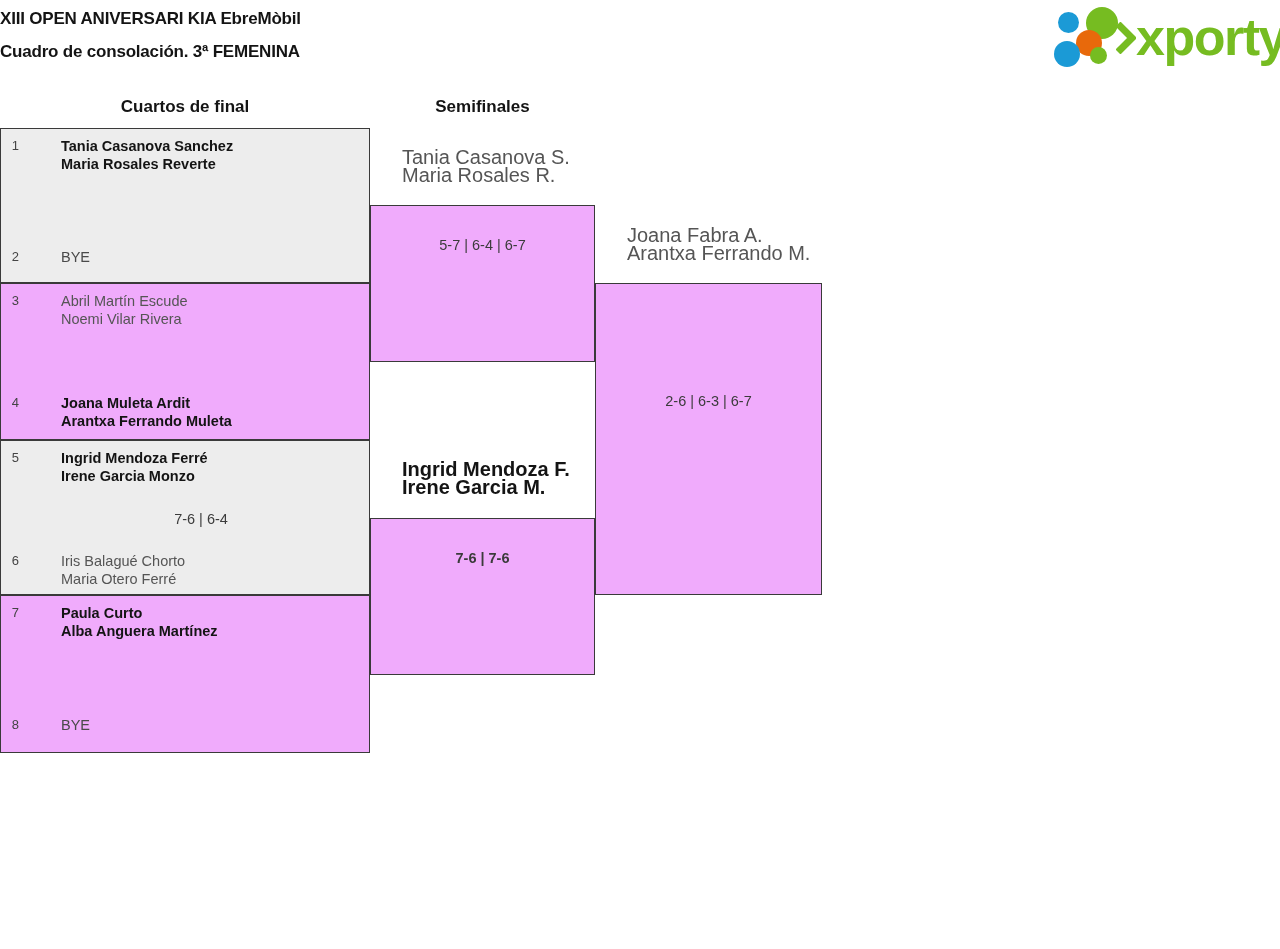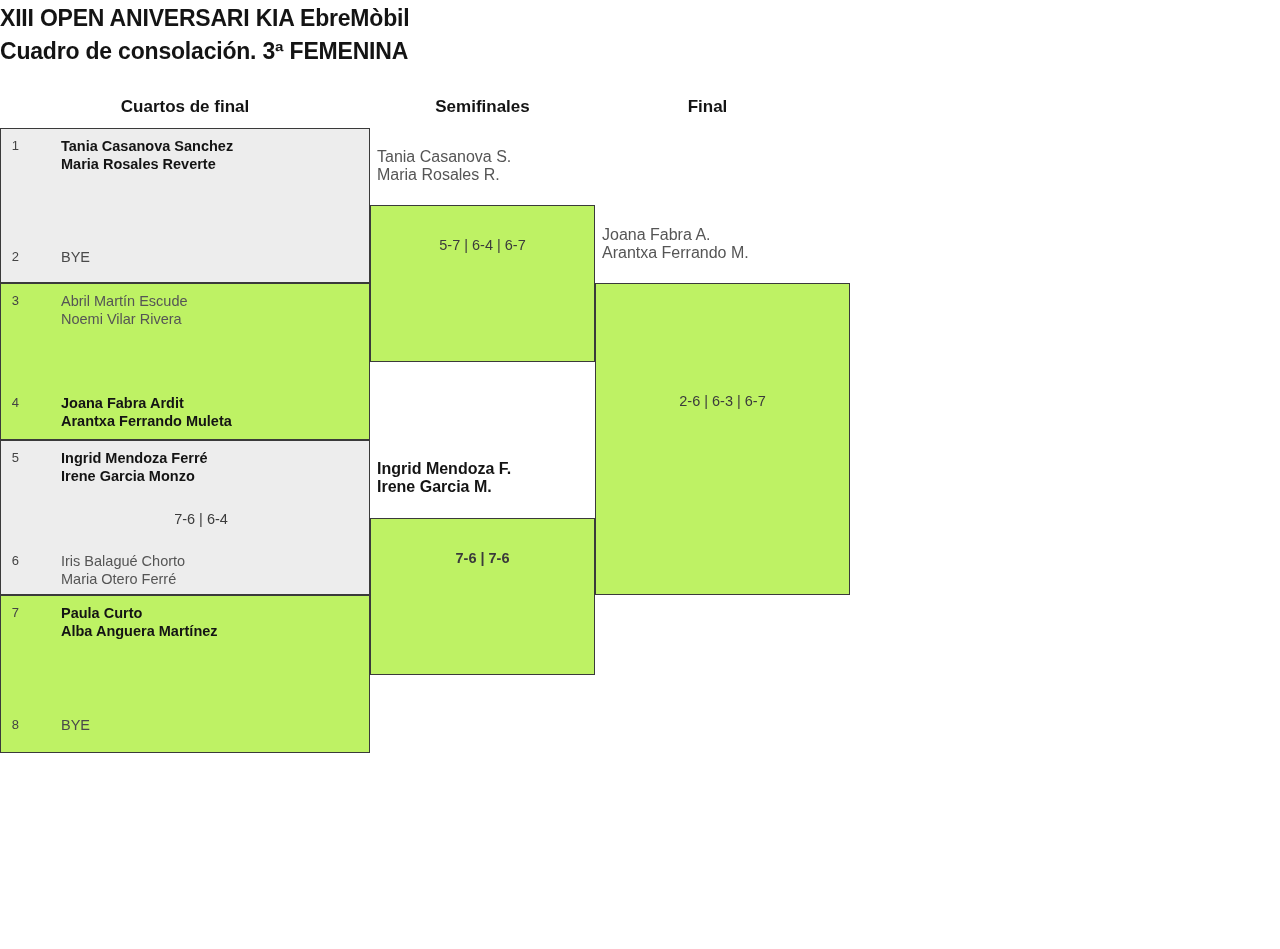--- a/index.html
+++ b/index.html
@@ -19,21 +19,21 @@
 
   
   .header {
     position: absolute;
     left: 0; top: 0;
     width: 1280px; height: 78px;
   }
   .title-block {
     position: absolute;
     left: 0; top: 2px;
-    font-size: 23px;
+    font-size: 17px;
     font-weight: bold;
     line-height: 33px;
     letter-spacing: -0.2px;
     color: #141414;
     white-space: nowrap;
   }
   .title-line { display: block; }
 
   
   .logo {
@@ -77,21 +77,21 @@
   .rh-f  { left: 595px; width: 225px; }
 
   
   .bracket { position: absolute; left: 0; top: 0; width: 1280px; height: 949px; }
 
   .match {
     position: absolute;
     border: 1px solid #3a3a3a;
   }
   .match.shaded { background: #ededed; }
-  .match.plain  { background: #bef264; }
+  .match.plain  { background: #f0abfc; }
 
   .slot {
     position: absolute;
     left: 0;
     width: 100%;
     display: flex;
     align-items: flex-start;
   }
   .seed {
     display: inline-block;
@@ -133,48 +133,61 @@
   .r1-m4 { top: 595px;  height: 158px; }
 
   
   .sf { left: 370px; width: 225px; }
   .sf-m1 { top: 205px; height: 157px; }
   .sf-m2 { top: 518px; height: 157px; font-weight: bold; }
 
   
   .feeder {
     position: absolute;
-    font-size: 16px;
+    font-size: 20px;
     line-height: 18px;
     white-space: nowrap;
+    margin-left: 25px;
   }
   .feeder.winner { font-weight: bold; color: #141414; }
   .feeder.loser  { font-weight: normal; color: #555555; }
   .feeder .ln { display: block; }
 
   
-  .fin { left: 595px; width: 255px; }
+  .fin { left: 595px; width: 227px; }
   .fin-m1 { top: 283px; height: 312px; }
 </style>
 </head>
 <body>
 
 <div id="page">
 
   <div class="header">
     <div class="title-block">
       <span class="title-line">XIII OPEN ANIVERSARI KIA EbreMòbil</span>
       <span class="title-line">Cuadro de consolación. 3ª FEMENINA</span>
     </div>
 
+    <div class="logo">
+      <div class="logo-dots">
+        <span class="dot dot-blue-sm"></span>
+        <span class="dot dot-green-lg"></span>
+        <span class="dot dot-orange"></span>
+        <span class="dot dot-blue-lg"></span>
+        <span class="dot dot-green-sm"></span>
+        <svg class="logo-chevron" viewBox="0 0 20 32">
+          <path d="M2 2 L16 16 L2 30" fill="none" stroke="#76bc21" stroke-width="7" stroke-linecap="butt" stroke-linejoin="miter"></path>
+        </svg>
+      </div>
+      <div class="logo-word">xporty</div>
+    </div>
   </div>
 
   <div class="round-head rh-r1">Cuartos de final</div>
   <div class="round-head rh-sf">Semifinales</div>
-  <div class="round-head rh-f">Final</div>
 
   <div class="bracket">
 
     <div class="match r1 r1-m1 shaded">
       <div class="slot winner" style="top:8px;">
         <span class="seed" style="padding-top:0;">1</span>
         <span class="team">
           <span class="ln">Tania Casanova Sanchez</span>
           <span class="ln">Maria Rosales Reverte</span>
         </span>
@@ -192,21 +205,21 @@
       <div class="slot loser" style="top:8px;">
         <span class="seed" style="padding-top:0;">3</span>
         <span class="team">
           <span class="ln">Abril Martín Escude</span>
           <span class="ln">Noemi Vilar Rivera</span>
         </span>
       </div>
       <div class="slot winner" style="top:110px;">
         <span class="seed" style="padding-top:0;">4</span>
         <span class="team">
-          <span class="ln">Joana Fabra Ardit</span>
+          <span class="ln">Joana Muleta Ardit</span>
           <span class="ln">Arantxa Ferrando Muleta</span>
         </span>
       </div>
     </div>
 
     <div class="match r1 r1-m3 shaded">
       <div class="slot winner" style="top:8px;">
         <span class="seed" style="padding-top:0;">5</span>
         <span class="team">
           <span class="ln">Ingrid Mendoza Ferré</span>

